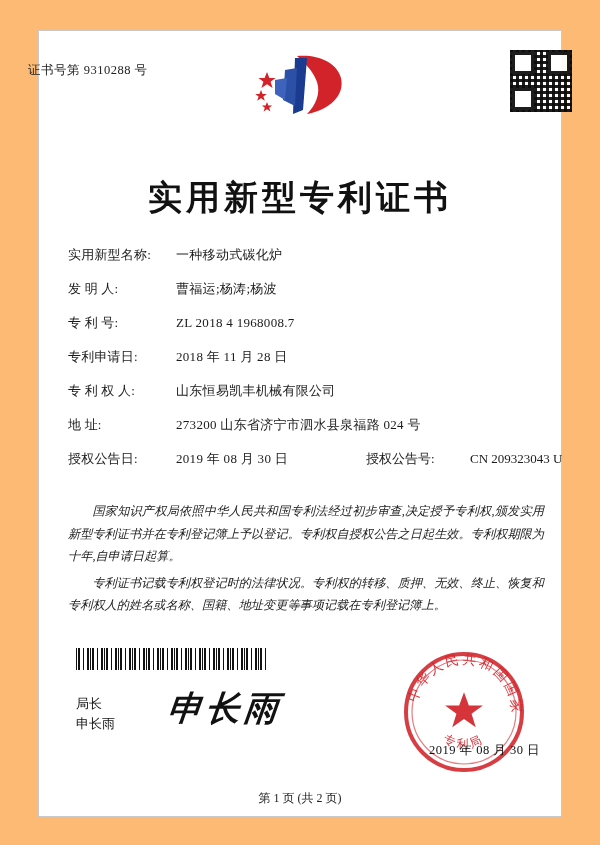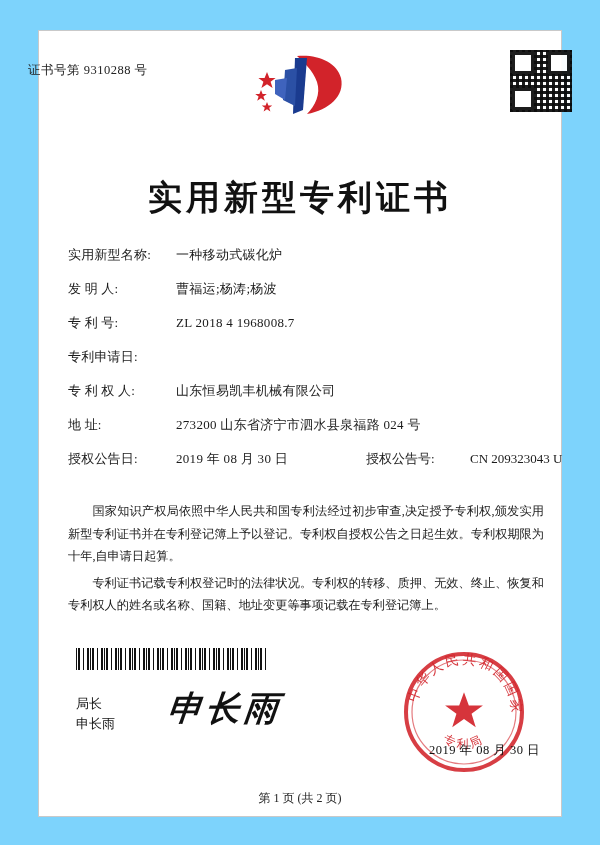--- a/index.html
+++ b/index.html
@@ -11,21 +11,21 @@
     width: 600px;
     height: 845px;
     font-family: "Liberation Serif", "DejaVu Serif", serif;
     color: #1a1a1a;
     position: relative;
     overflow: hidden;
   }
   .page {
     position: absolute;
     inset: 0;
-    background: #7dd3fc;
+    background: #fdba74;
   }
   
   .frame {
     position: absolute;
     left: 38px;
     top: 30px;
     right: 38px;
     bottom: 28px;
     border: 1px solid #c9c9c9;
     background: #ffffff;
@@ -131,20 +131,21 @@
   
   .paras {
     position: absolute;
     left: 68px;
     right: 56px;
     top: 500px;
     font-size: 12.2px;
     line-height: 1.85;
     color: #1c1c1c;
     text-align: justify;
+    font-style: italic;
   }
   .para {
     text-indent: 2em;
     margin: 0 0 4px 0;
   }
 
   
   .barcode {
     position: absolute;
     left: 76px;
@@ -253,20 +254,21 @@
     <div class="field-row">
       <span class="field-label">发  明  人:</span>
       <span class="field-value">曹福运;杨涛;杨波</span>
     </div>
     <div class="field-row">
       <span class="field-label">专  利  号:</span>
       <span class="field-value">ZL 2018 4 1968008.7</span>
     </div>
     <div class="field-row">
       <span class="field-label">专利申请日:</span>
+      <span class="field-value">2018 年 11 月 28 日</span>
     </div>
     <div class="field-row">
       <span class="field-label">专 利 权 人:</span>
       <span class="field-value">山东恒易凯丰机械有限公司</span>
     </div>
     <div class="field-row">
       <span class="field-label">地        址:</span>
       <span class="field-value">273200 山东省济宁市泗水县泉福路 024 号</span>
     </div>
     <div class="field-row two-col">

